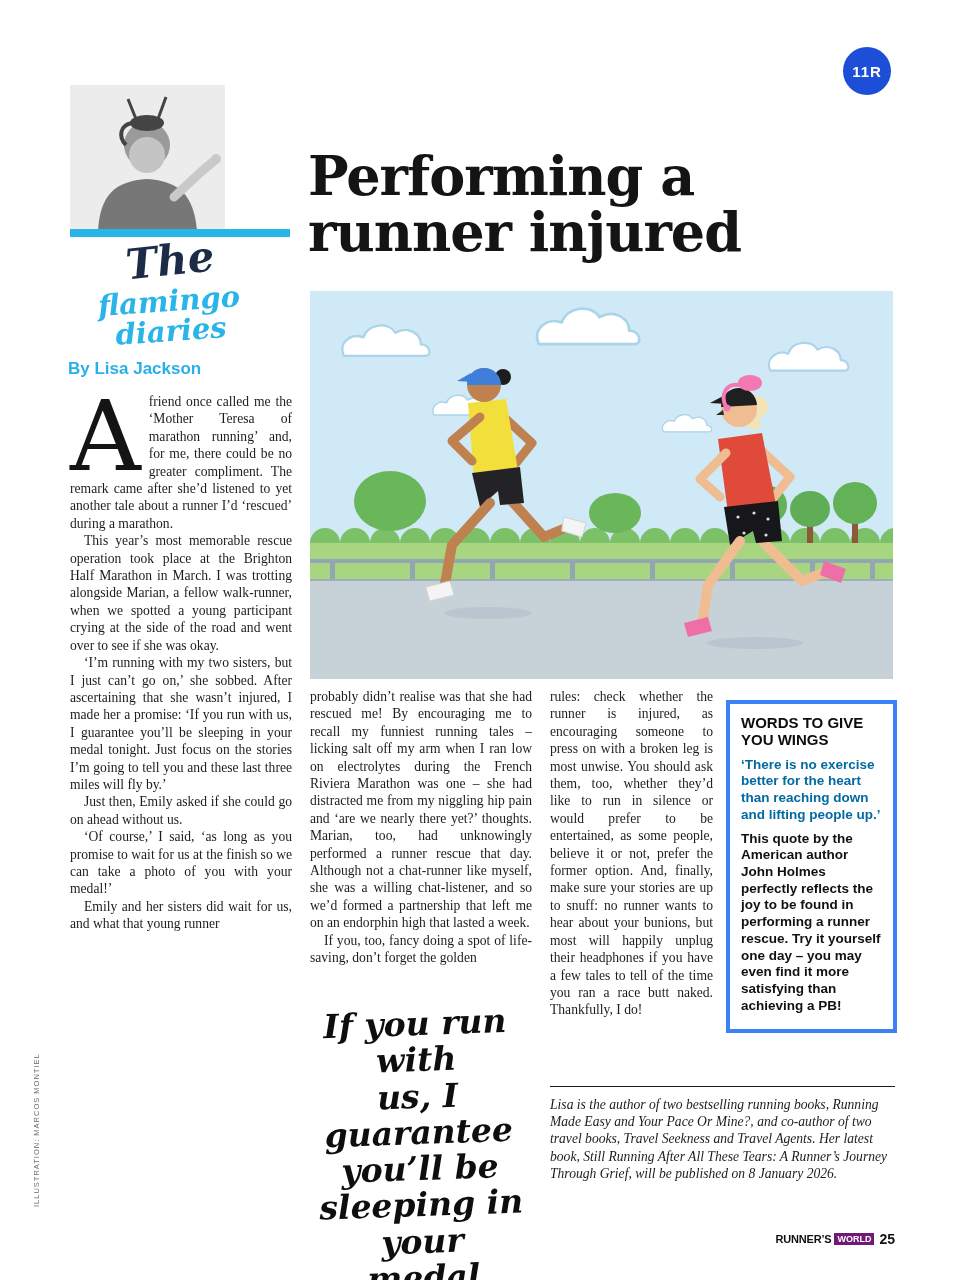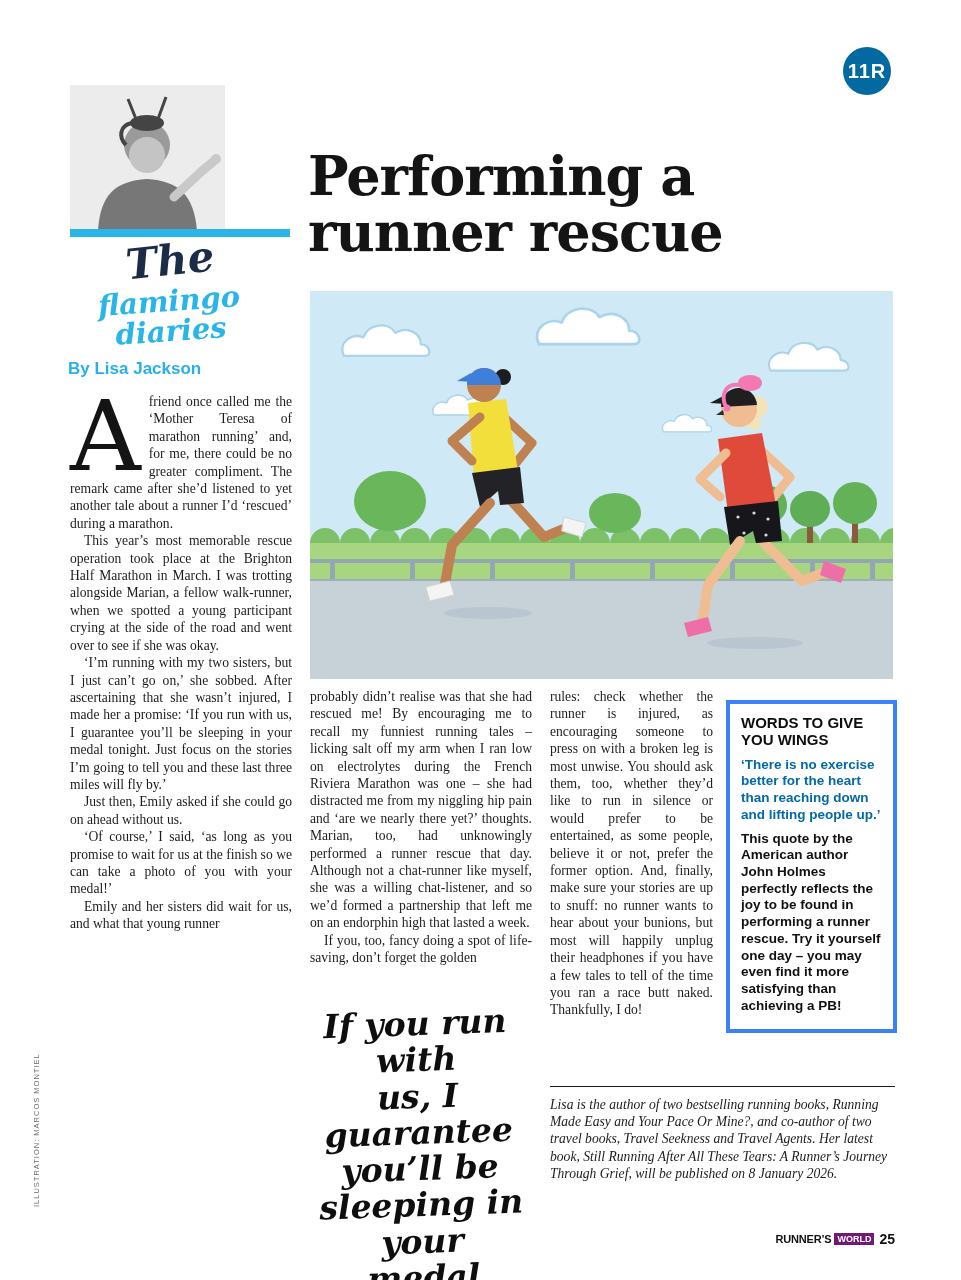--- a/index.html
+++ b/index.html
@@ -2,22 +2,22 @@
 <html><head>
 <meta charset="utf-8">
 <style>
   html,body{margin:0;padding:0;background:#fff;}
   .page{position:relative;width:961px;height:1280px;background:#ffffff;overflow:hidden;
         font-family:"Liberation Serif",serif;color:#1c1c1c;margin:0 auto;}
   .preline{white-space:pre-line;}
 
   
   .badge{position:absolute;left:843px;top:47px;width:48px;height:48px;border-radius:50%;
-         background:#0369a1;color:#fff;display:flex;align-items:center;justify-content:center;
-         font-family:"Liberation Sans",sans-serif;font-weight:bold;font-size:20px;letter-spacing:1px;}
+         background:#1d4ed8;color:#fff;display:flex;align-items:center;justify-content:center;
+         font-family:"Liberation Sans",sans-serif;font-weight:bold;font-size:15px;letter-spacing:1px;}
 
   
   .photo{position:absolute;left:70px;top:85px;width:155px;height:146px;}
   .photo svg{display:block;}
 
   .cyan-bar{position:absolute;left:70px;top:229px;width:220px;height:8px;background:#29b5e8;}
 
   
   .series{position:absolute;left:60px;top:240px;width:220px;text-align:center;}
   .series .the{font-family:"DejaVu Serif",serif;font-style:italic;font-weight:bold;
@@ -98,21 +98,21 @@
 
   <div class="cyan-bar"></div>
 
   <div class="series">
     <div class="the">The</div>
     <div class="flamingo">flamingo diaries</div>
     <div class="byline">By Lisa Jackson</div>
   </div>
 
   <h1 class="headline preline">Performing a
-runner rescue</h1>
+runner injured</h1>
 
   <div class="illustration">
     <svg viewBox="0 0 583 388" width="583" height="388">
       <defs>
         <g id="cloud">
           <path d="M 5 32 C 0 20, 12 12, 22 16 C 26 4, 44 2, 50 12 C 60 6, 72 12, 72 22 C 80 22, 82 32, 76 32 Z" fill="#ffffff" stroke="#abd4ea" stroke-width="2" stroke-linejoin="round"></path>
         </g>
       </defs>
 
       <rect x="0" y="0" width="583" height="388" fill="#cfe9f6"></rect>

